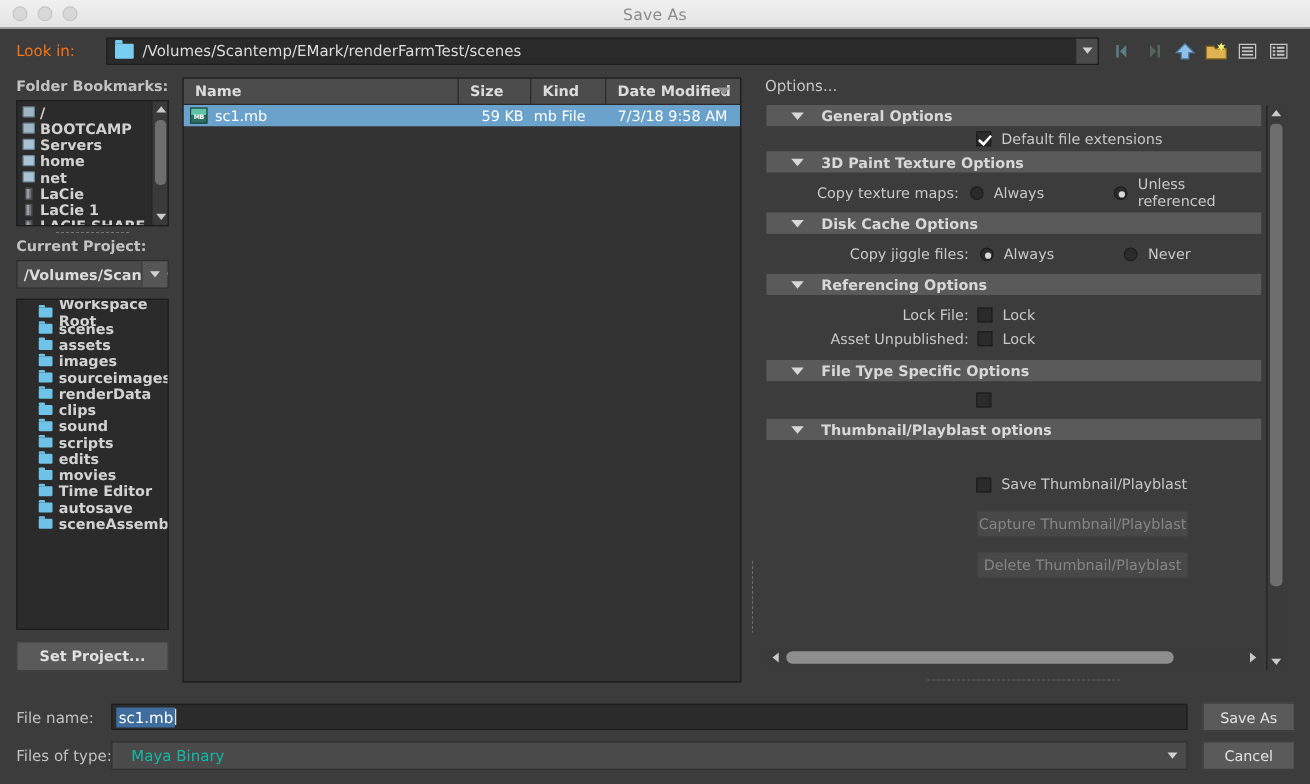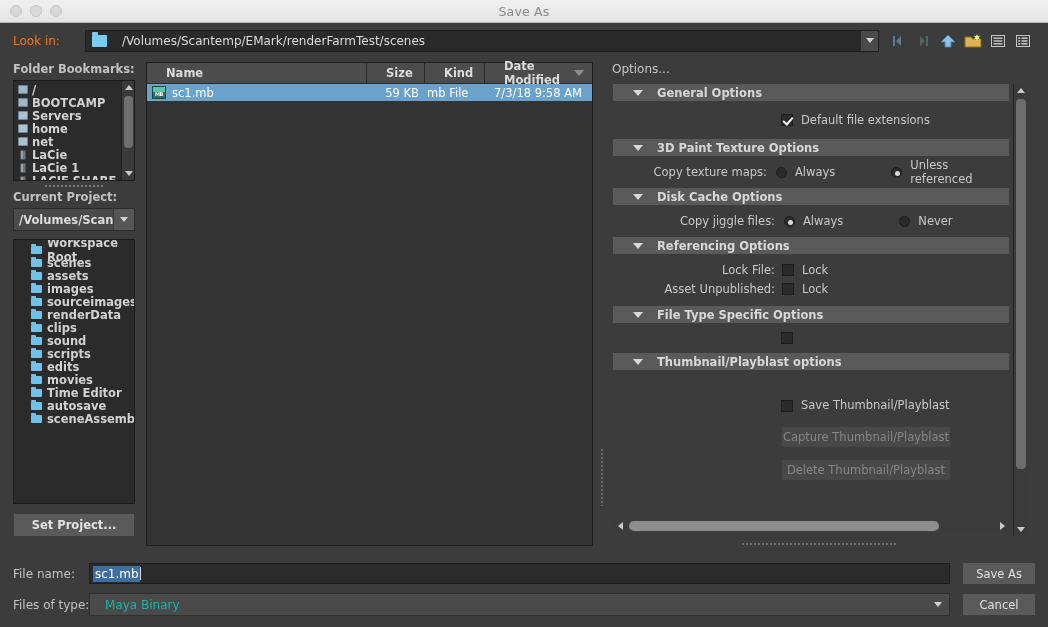--- a/index.html
+++ b/index.html
@@ -29,21 +29,21 @@
 
   
   .lookin-row {
     position: absolute; left: 0; top: 23px; width: 1048px; height: 35px;
     display: flex; align-items: center;
   }
   .lookin-label { margin-left: 13px; width: 72px; font-size: 12px; color: #f97316; }
   .path-combo {
     height: 22px; width: 794px;
     background: #2a2a2a; border: 1px solid #1e1e1e;
-    display: flex; align-items: center; position: relative; gap: 8px;
+    display: flex; align-items: center; position: relative;
   }
   .folder-icon-blue {
     width: 15px; height: 12px; margin-left: 6px; position: relative; flex: 0 0 auto;
     background: #79cdf0; border-radius: 1px;
   }
   .folder-icon-blue:before {
     content: ""; position: absolute; left: 0; top: -3px; width: 6px; height: 3px;
     background: #79cdf0; border-radius: 1px 1px 0 0;
   }
   .path-text { margin-left: 7px; font-size: 12px; color: #dcdcdc; }
@@ -100,21 +100,21 @@
   .btn {
     background: #5a5a5a; border: 1px solid #3d3d3d; color: #e2e2e2;
     font-size: 11.5px; text-align: center; display:flex; align-items:center; justify-content:center;
     font-family: inherit;
   }
   .set-proj { height: 24px; margin-top: 9px; }
 
   
   .file-pane { position: absolute; left: 146px; top: 62px; width: 447px; height: 484px; background: #333; border: 1px solid #1d1d1d; }
   .fl-head { display: flex; height: 21px; background: #4c4c4c; border-bottom: 1px solid #2a2a2a; }
-  .fl-head div { display: flex; align-items: center; font-size: 11.5px; font-weight: bold; color: #dcdcdc; border-right: 1px solid #2a2a2a; padding-left: 19px; position: relative; }
+  .fl-head div { display: flex; align-items: center; font-size: 11.5px; font-weight: bold; color: #dcdcdc; border-right: 1px solid #2a2a2a; padding-left: 9px; position: relative; }
   .col-name { width: 220px; } .col-size { width: 58px; } .col-kind { width: 60px; } .col-date { flex: 1; border-right: none !important; }
   .sort-ind { position: absolute; right: 8px; width:0;height:0;border-left:5px solid transparent;border-right:5px solid transparent;border-top:6px solid #8e8e8e; }
   .fl-row { display: flex; height: 17px; align-items: center; font-size: 11.5px; color: #dcdcdc; }
   .fl-row.sel { background: #6ba2cc; color: #fff; }
   .cell-name { width: 220px; display: flex; align-items: center; padding-left: 5px; }
   .cell-size { width: 58px; text-align: right; padding-right: 6px; }
   .cell-kind { width: 60px; padding-left: 2px; }
   .cell-date { flex: 1; padding-left: 9px; }
   .mb-ico { width: 14px; height: 13px; margin-right: 6px; position: relative; flex:0 0 auto; background: #2e6d62; border: 1px solid #1d4a43; }
   .mb-ico:before { content:""; position:absolute; left:0; right:0; top:0; height:5px; background:#5fc3a8; }
@@ -385,21 +385,21 @@
       <i></i>
     </div>
 
   <div class="opts-title">Options...</div>
   <div class="opts-pane">
     <div id="opt-body" style="width:396px">
         <div class="sec-hdr">
   <span class="tri"></span>
   <span>General Options</span>
         </div>
-        <div class="opt-row" style="height:38px;padding-left:168px">
+        <div class="opt-row" style="height:20px;padding-left:168px">
       <span class="chk on"></span>
       <span style="margin-left:8px">Default file extensions</span>
         </div>
         <div class="sec-hdr">
   <span class="tri"></span>
   <span>3D Paint Texture Options</span>
         </div>
         <div class="opt-row" style="height:32px">
       <span style="width:162px;text-align:right">Copy texture maps:</span>
       <span class="radio " style="margin-left:9px"></span>

